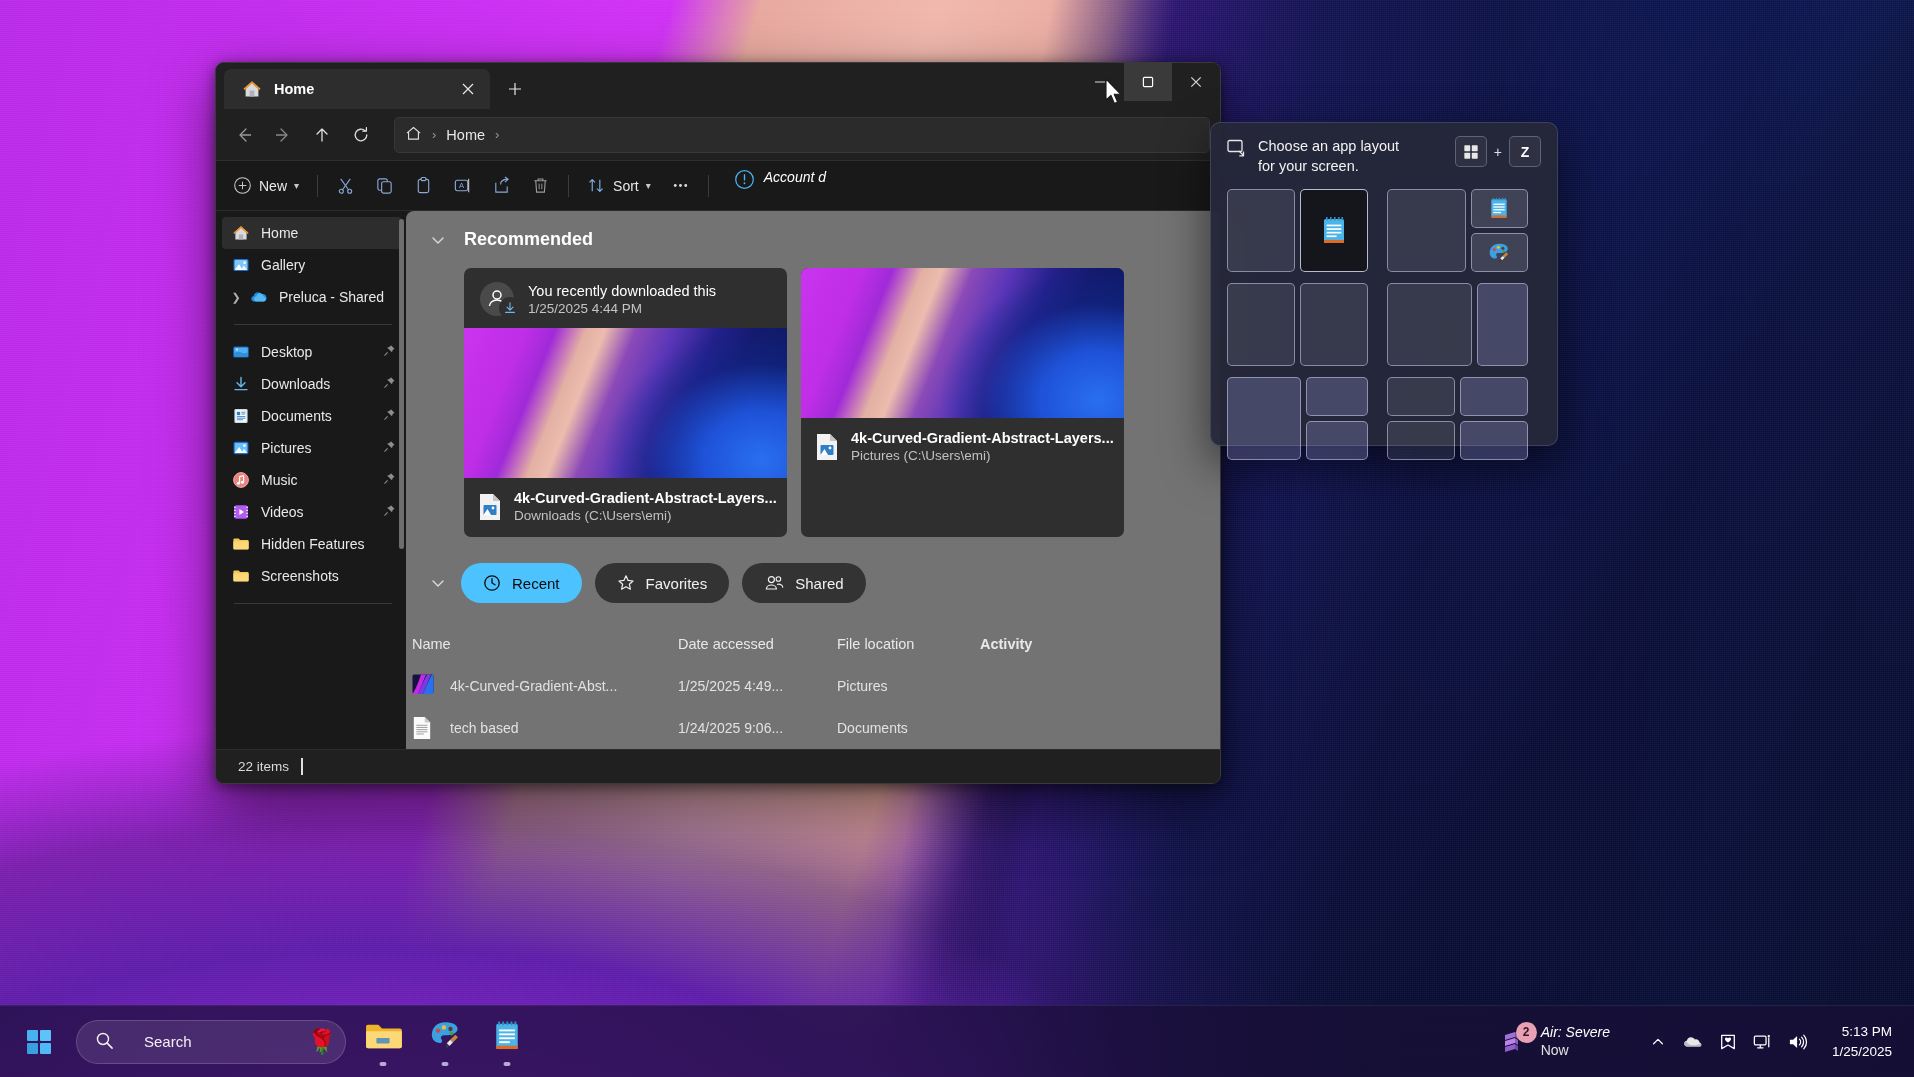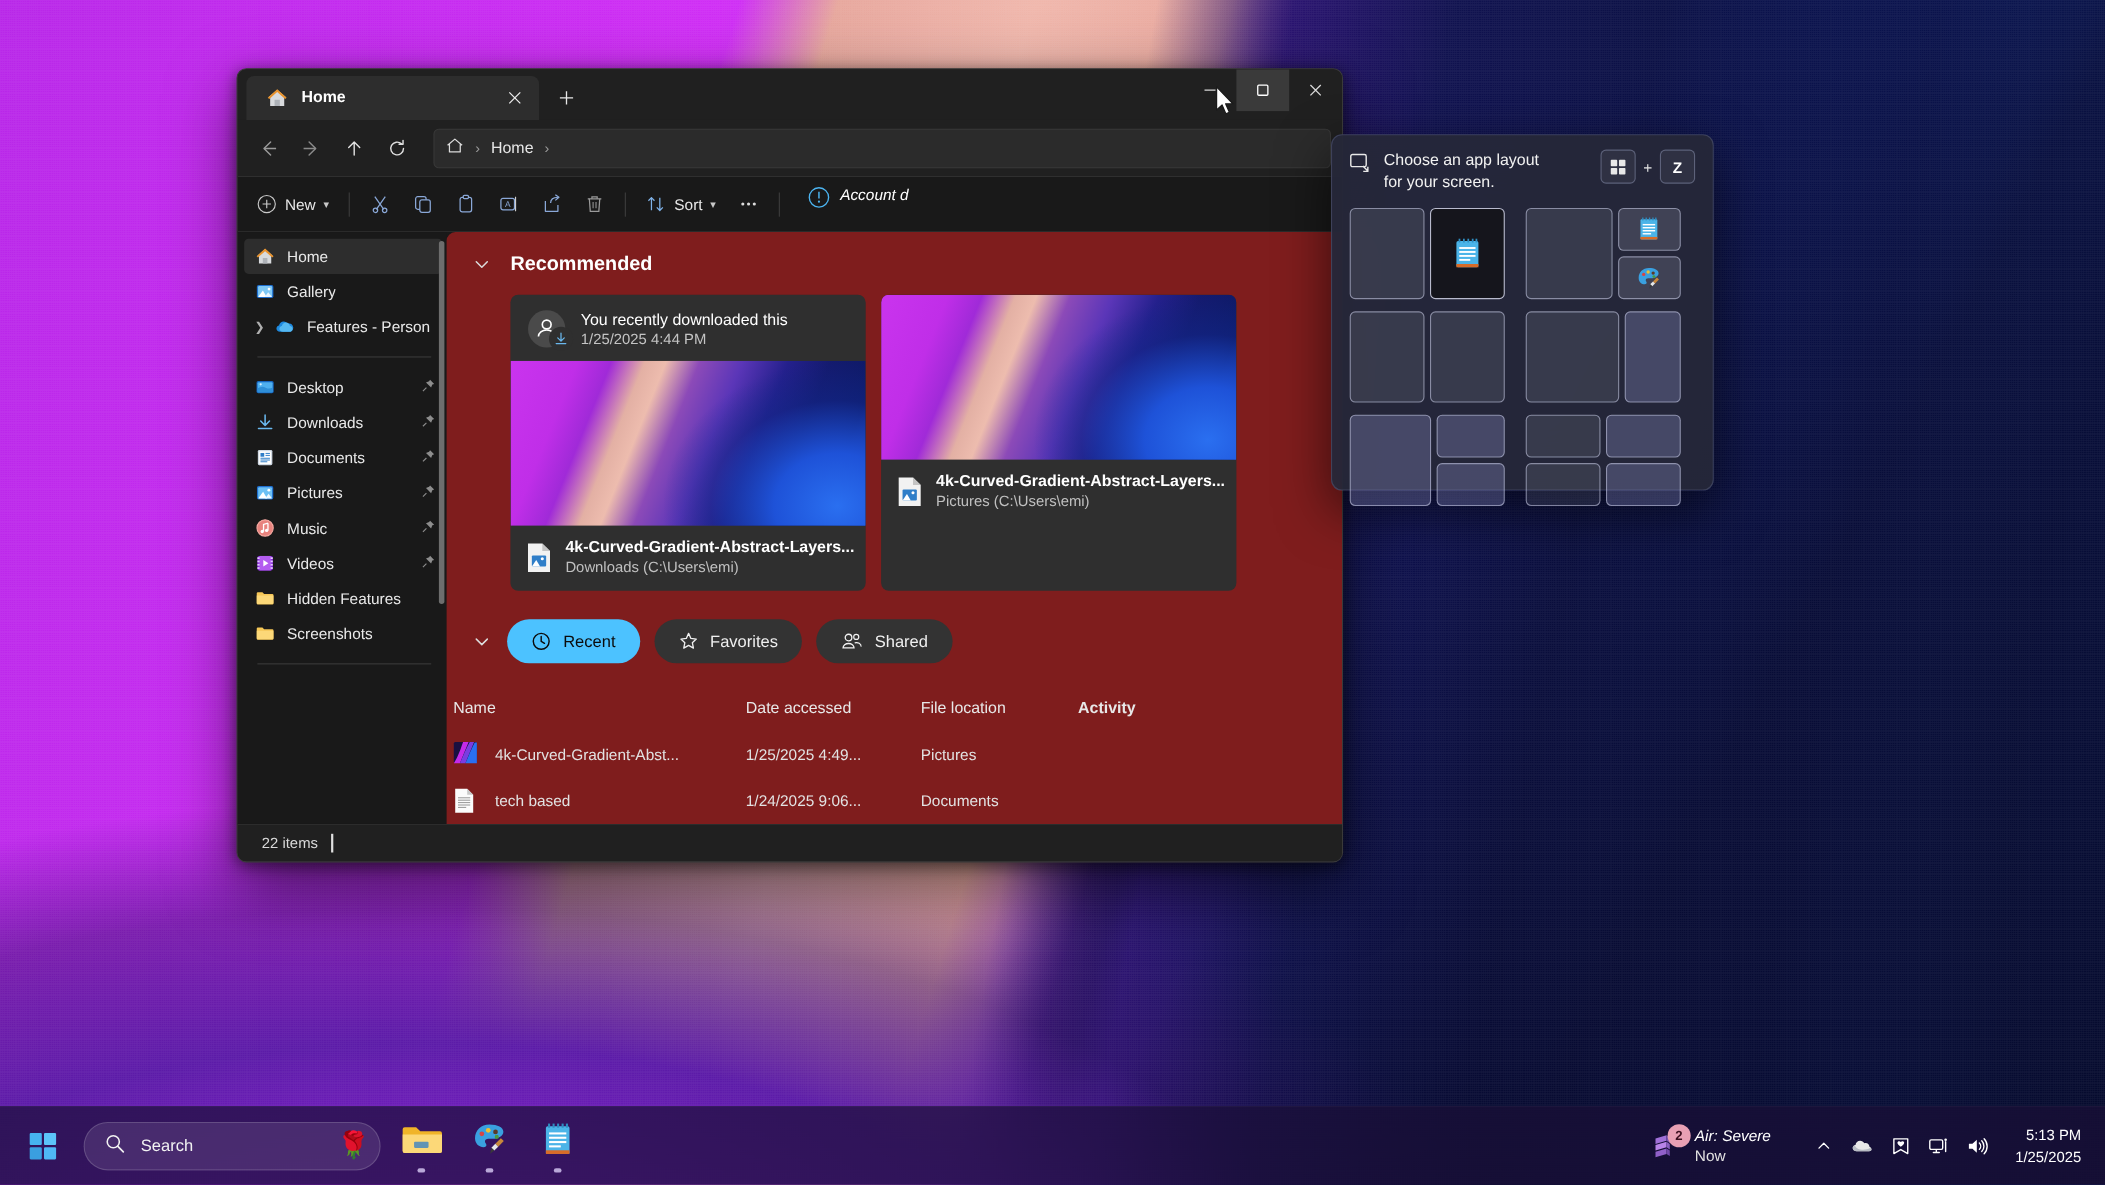--- a/index.html
+++ b/index.html
@@ -161,21 +161,21 @@
   }
   .sb-ico { width: 18px; height: 18px; margin-right: 11px; flex: 0 0 18px; position: relative; }
   .sb-label { white-space: nowrap; overflow: hidden; }
   .sb-pin { margin-left: auto; color: #8d8d8d; font-size: 12px; flex: 0 0 auto; }
   .sb-div { height: 1px; background: #3a3a3a; margin: 11px 10px 11px 12px; }
   .sb-scroll {
     position: absolute; right: 2px; top: 8px;
     width: 5px; height: 330px; border-radius: 3px; background: #6d6d6d;
   }
 
-  .content { flex: 1; background: #7f1d1d; border-radius: 8px 0 0 0; overflow: hidden; position: relative; }
+  .content { flex: 1; background: #737373; border-radius: 8px 0 0 0; overflow: hidden; position: relative; }
 
   .sec-head { display: flex; align-items: center; gap: 16px; padding: 18px 0 0 22px; }
   .sec-chev { color: #d8d8d8; font-size: 15px; width: 20px; display: flex; justify-content: center; }
   .sec-title { color: #fff; font-size: 18px; font-weight: 700; }
 
   .cards { display: flex; gap: 14px; padding: 18px 0 0 58px; }
   .card {
     width: 323px; background: #2f2f2f; border-radius: 7px;
     overflow: hidden; flex: 0 0 323px;
   }
@@ -272,21 +272,21 @@
     display: flex; align-items: center;
   }
   .tb-left { display: flex; align-items: center; gap: 12px; padding-left: 14px; }
   .tb-btn { width: 50px; height: 50px; border-radius: 6px; display: flex; align-items: center; justify-content: center; position: relative; }
   .tb-app { width: 50px; height: 52px; border-radius: 6px; display: flex; align-items: flex-start; justify-content: center; position: relative; padding-top: 4px; }
   .tb-dot { position: absolute; bottom: 2px; left: 50%; transform: translateX(-50%); width: 7px; height: 4px; border-radius: 2px; background: #b9a8d8; }
   .searchbox {
     width: 270px; height: 44px; border-radius: 22px;
     background: rgba(255,255,255,.10);
     border: 1px solid rgba(255,255,255,.16);
-    display: flex; align-items: center; gap: 14px; padding: 0 8px 0 18px;
+    display: flex; align-items: center; gap: 30px; padding: 0 8px 0 18px;
     color: #f2f2f2; font-size: 15px; position: relative; overflow: hidden;
   }
   .search-deco { position: absolute; right: 8px; top: 50%; transform: translateY(-50%); font-size: 24px; }
   .tb-right { margin-left: auto; display: flex; align-items: center; gap: 4px; padding-right: 14px; }
   .weather { display: flex; align-items: center; gap: 10px; padding: 4px 10px; border-radius: 6px; }
   .weather-ico { width: 30px; height: 30px; position: relative; }
   .w-badge {
     position: absolute; right: -6px; top: -5px;
     width: 21px; height: 21px; border-radius: 50%;
     background: #e8a0b4; color: #3b1020; font-size: 12px; font-weight: 700;
@@ -501,21 +501,21 @@
       </div>
 
       <div class="sb-item sb-indent">
         <span class="sb-expand">❯</span>
         <span class="sb-ico">
           <svg viewBox="0 0 18 18" width="18" height="18">
             <path d="M4.6 13.6 C2.6 13.6 1.3 12.3 1.3 10.7 C1.3 9.3 2.3 8.1 3.7 7.9 C3.9 5.8 5.7 4.2 7.9 4.2 C9.5 4.2 10.9 5.1 11.6 6.4 C12 6.2 12.5 6.1 13 6.1 C14.8 6.1 16.3 7.5 16.5 9.3 C16.5 9.4 16.6 9.5 16.6 9.7 C16.6 11.8 15.3 13.6 13.2 13.6 Z" fill="#1e8ae0"></path>
             <path d="M7.2 13.6 C5.3 13.6 4 12.4 4 10.9 C4 9.6 5 8.5 6.3 8.3 C6.6 6.5 8.2 5.2 10 5.2 C11.9 5.2 13.4 6.6 13.6 8.4 C15 8.6 16 9.7 16 11 C16 12.5 14.7 13.6 13 13.6 Z" fill="#55b8f0"></path>
           </svg>
         </span>
-        <span class="sb-label">Features - Person</span>
+        <span class="sb-label">Preluca - Shared</span>
       </div>
 
       <div class="sb-div"></div>
 
       <div class="sb-item">
         <span class="sb-ico">
           <svg viewBox="0 0 18 18" width="18" height="18">
             <rect x="1.2" y="3.4" width="15.6" height="11.2" rx="1.6" fill="#1565c0"></rect>
             <rect x="2.2" y="4.4" width="13.6" height="9.2" rx="1" fill="#4fb0ef"></rect>
             <path d="M2.2 10 Q6 7.6 9.5 9.4 Q13 11.2 15.8 9.2 L15.8 13.6 L2.2 13.6 Z" fill="#2f8fd8"></path>

